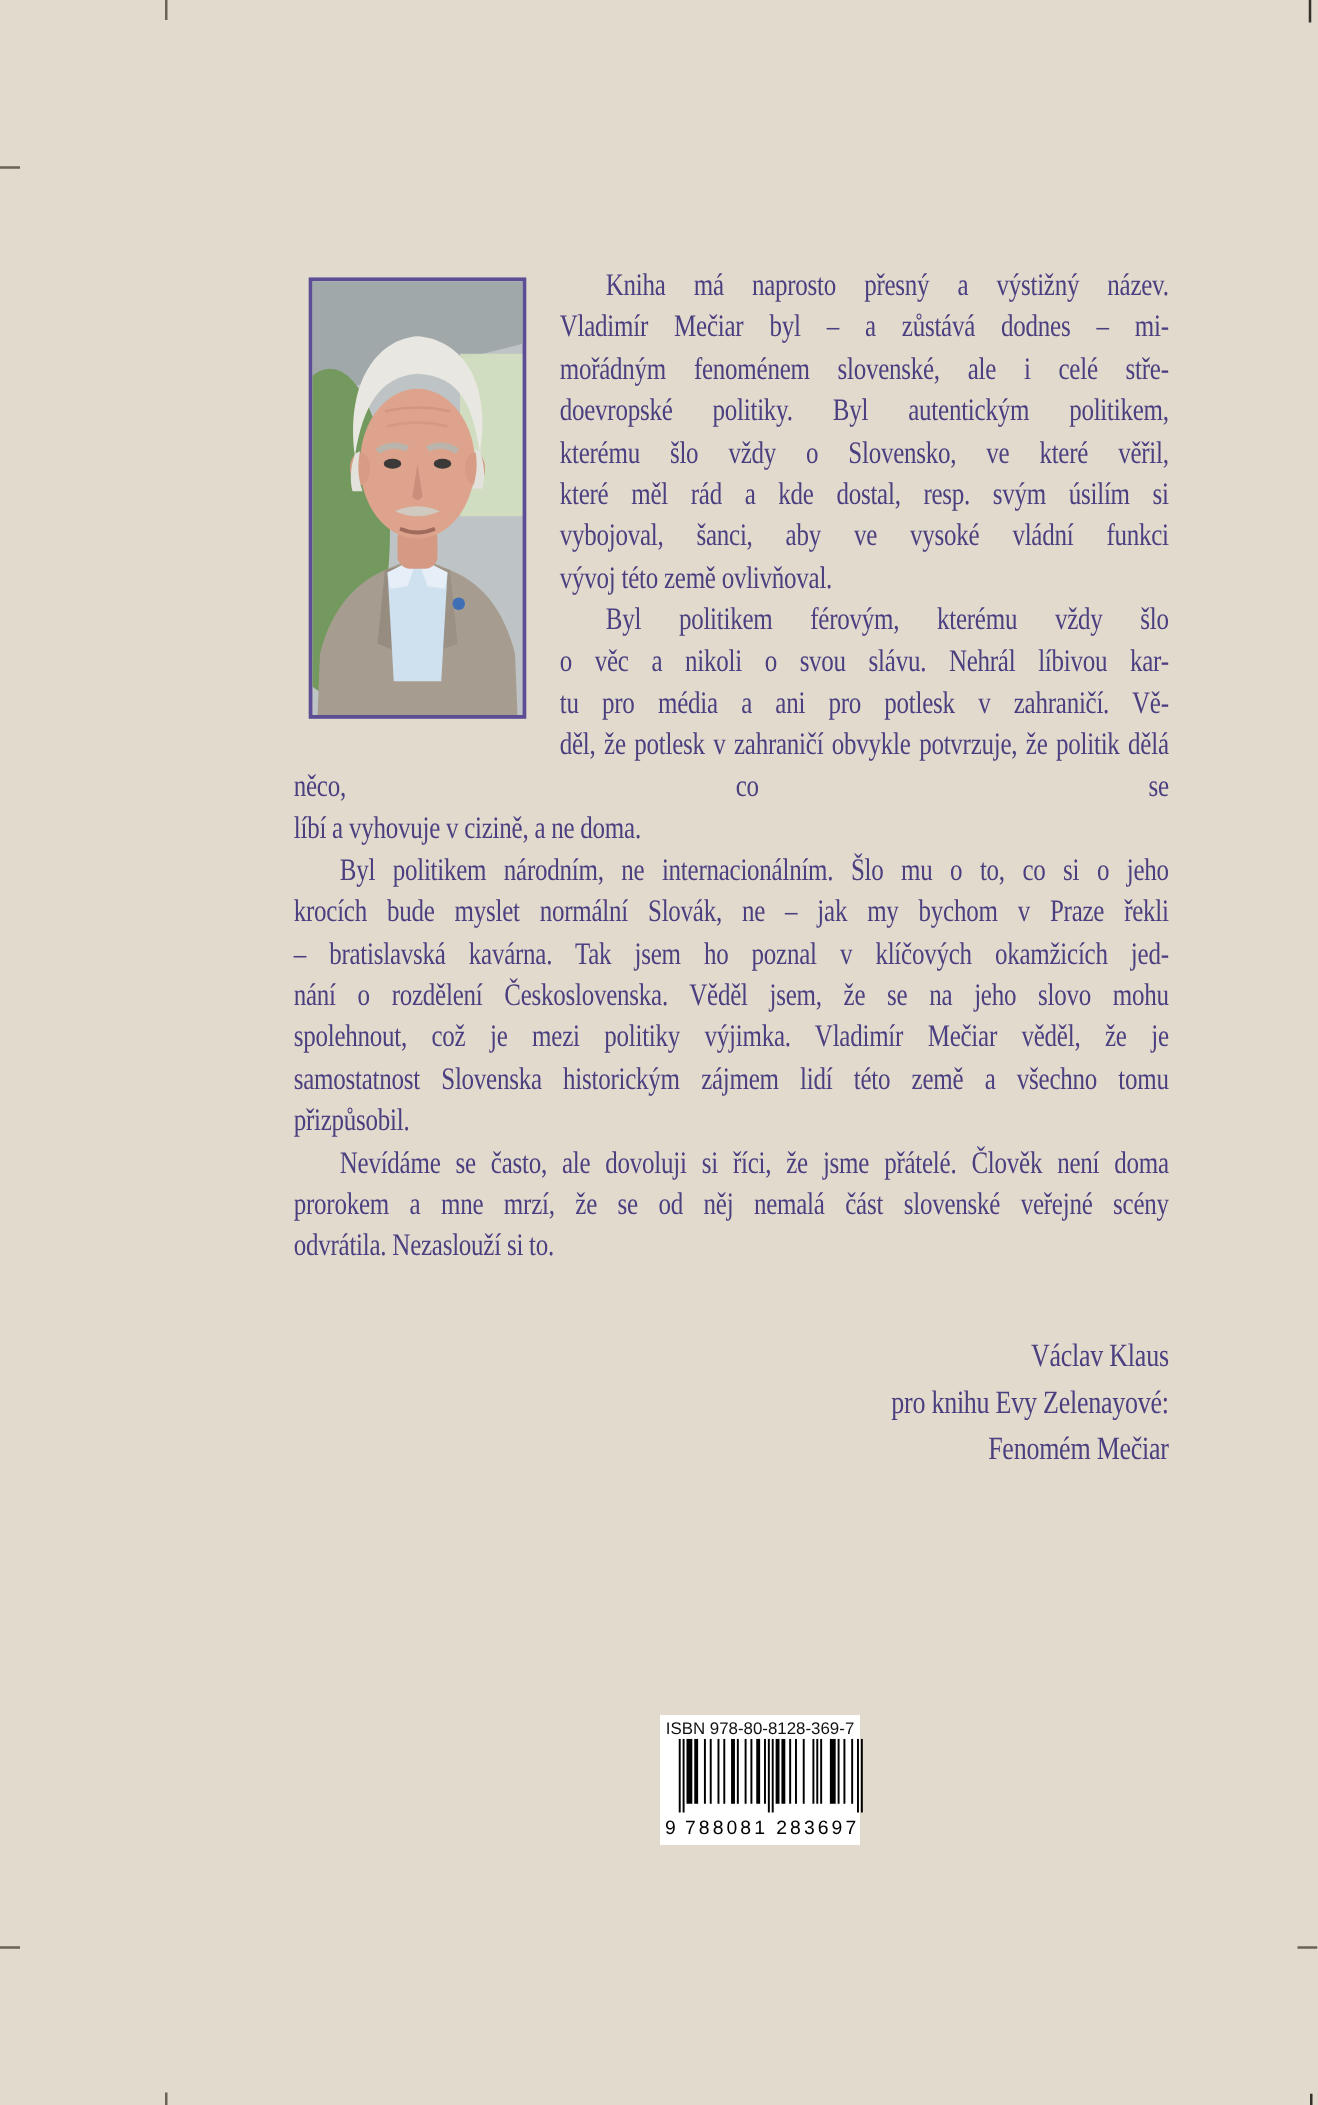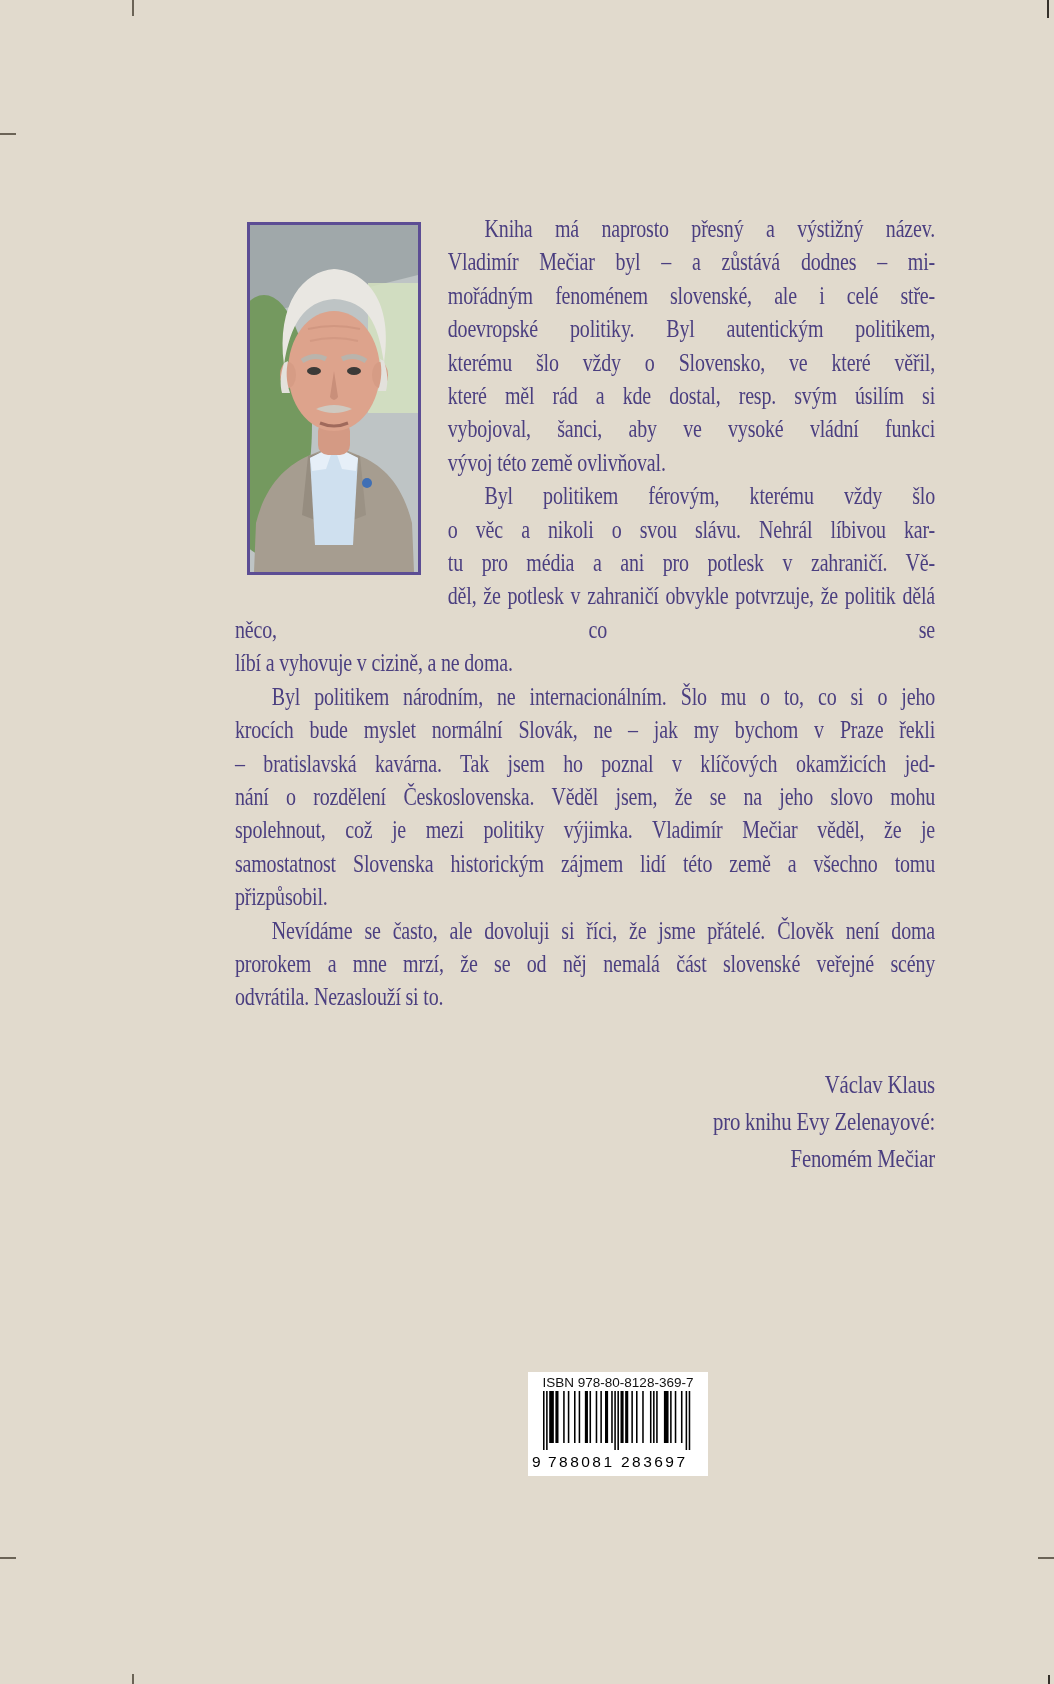--- a/index.html
+++ b/index.html
@@ -27,21 +27,21 @@
   .float-spacer{float:left;width:266px;height:368px;}
   .line{text-align:justify;text-align-last:justify;}
   .line.last{text-align-last:left;}
   .line.first{text-indent:46px;}
   .signature{
     clear:none;margin-top:52px;text-align:right;line-height:37px;
     font-size:26px;color:#4b3f80;
   }
   
   .barcode-box{
-    position:absolute;left:528px;top:1372px;width:180px;height:104px;
+    position:absolute;left:528px;top:1372px;width:160px;height:104px;
     background:#ffffff;box-sizing:border-box;padding-top:3px;
   }
   .isbn-label{
     font-family:"Liberation Sans", sans-serif;color:#111111;
     font-size:13.5px;text-align:center;white-space:nowrap;line-height:16px;
   }
   .bars{display:block;margin:0 auto;}
 </style>
 </head>
 <body>

